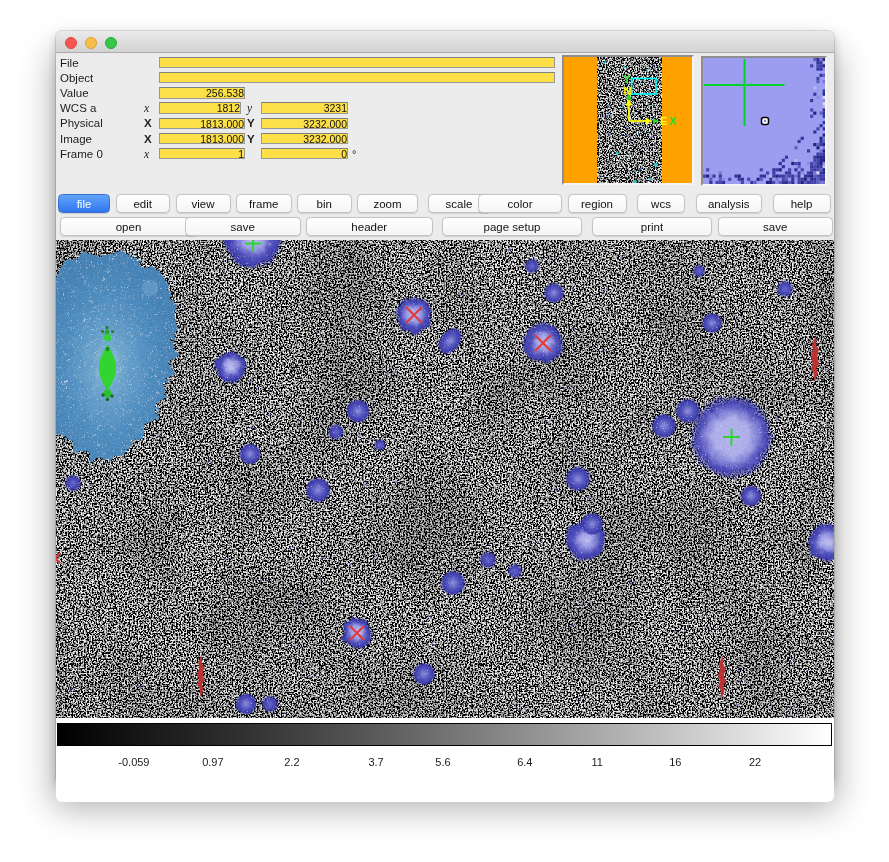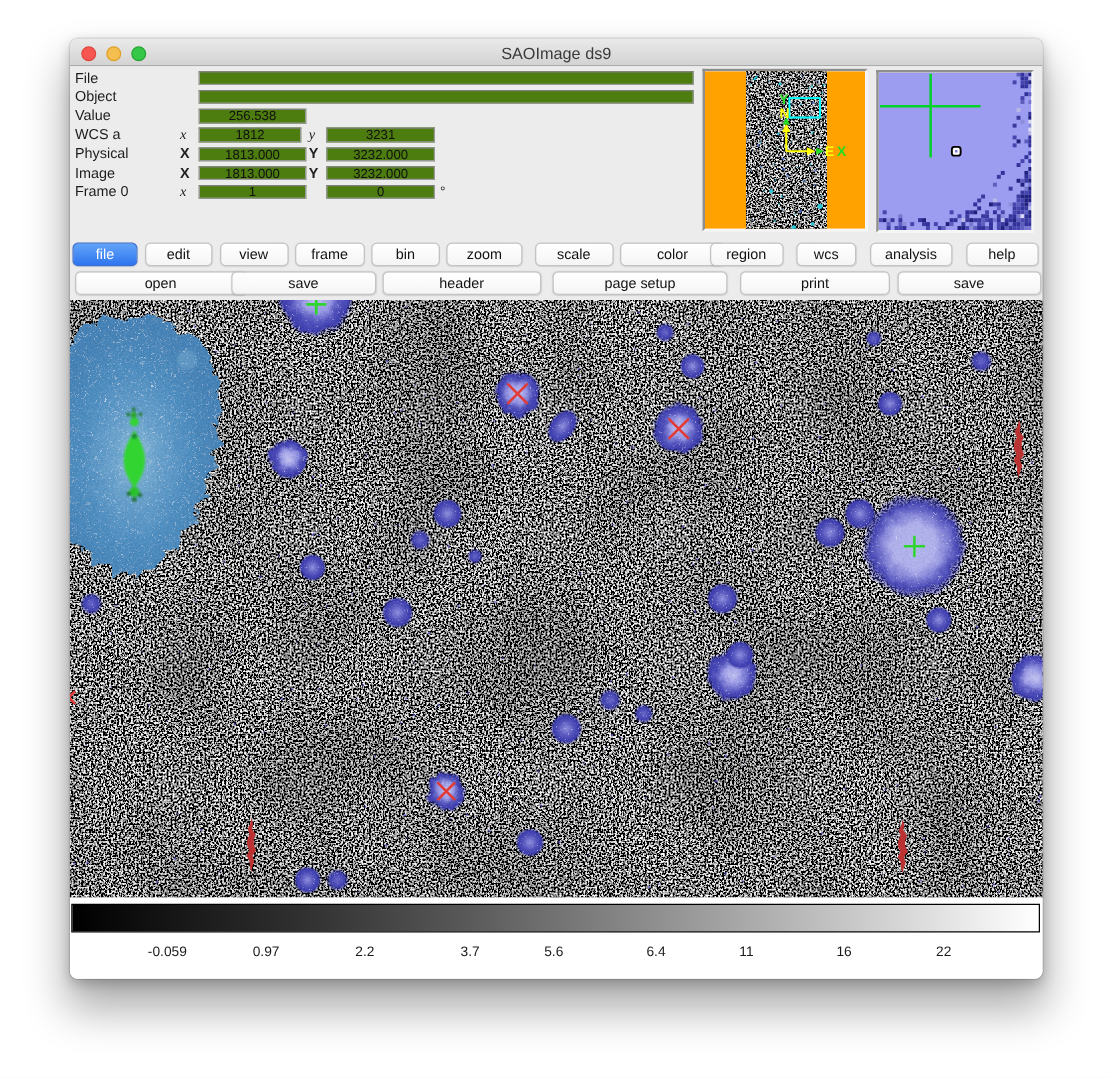--- a/index.html
+++ b/index.html
@@ -6,43 +6,42 @@
 .win { position:absolute; left:56px; top:31px; width:778px; height:752px; background:#ececec;
   border-radius:6px; box-shadow:0 0 0 1px rgba(0,0,0,0.10), 0 22px 34px 3px rgba(0,0,0,0.32), 0 4px 10px rgba(0,0,0,0.22); }
 .tbar { position:absolute; left:0; top:0; width:100%; height:22px; border-radius:6px 6px 0 0;
   background:linear-gradient(#eaeaea,#d3d3d3); border-bottom:1px solid #ababab; }
 .tl { position:absolute; top:5.5px; width:12px; height:12px; border-radius:50%; }
 .title { position:absolute; width:100%; text-align:center; top:4px; font-size:13px; font-weight:400; color:#3a3a3a; }
 .lab { position:absolute; left:4px; font-size:11.5px; font-weight:400; color:#1c1c1c; }
 .xyi { position:absolute; font-size:11.5px; font-style:italic; font-family:"Liberation Serif",serif; color:#222; }
 .xyb { position:absolute; font-size:11.5px; font-weight:700; color:#222; }
 .deg { position:absolute; font-size:11px; color:#222; }
-.ent { position:absolute; height:11.5px; background:#4d7c0f; border:1px solid #999;
-  border-top-color:#7f7f7f; font-size:10.5px; color:#111; text-align:center; line-height:10.5px; }
+.ent { position:absolute; height:11.5px; background:#fde047; border:1px solid #999;
+  border-top-color:#7f7f7f; font-size:10.5px; color:#111; text-align:right; line-height:10.5px; }
 .panbox { position:absolute; left:506px; top:24px; width:132px; height:130px; background:#fff;
   border:2px solid; border-color:#8e8e8e #f5f5f5 #f5f5f5 #8e8e8e; }
 .magbox { position:absolute; left:644.5px; top:25px; width:126px; height:130px; background:#fff;
   border:2px solid; border-color:#8e8e8e #f5f5f5 #f5f5f5 #8e8e8e; }
 .btn { position:absolute; height:19.5px; background:linear-gradient(#ffffff,#f5f5f5); border:1px solid #c3c3c3;
   border-radius:4.5px; font-size:11.5px; font-weight:400; color:#111; text-align:center; line-height:18px;
   box-shadow:0 0.5px 1px rgba(0,0,0,0.12); }
 .btn.sel { background:linear-gradient(#62a4f9,#2f75ef); color:#fff; border-color:#3a6fd0; }
 .imgarea { position:absolute; left:0; top:209px; }
-.cbwrap { position:absolute; left:0; top:687px; width:778px; height:65px; background:#fff; border-radius:0 0 6px 6px; }
+.cbwrap { position:absolute; left:0; top:687px; width:778px; height:84px; background:#fff; border-radius:0 0 6px 6px; }
 .cbar { position:absolute; left:1px; top:4.5px; width:775px; height:23px; border:1.5px solid #000;
   background:linear-gradient(90deg,#000 0%,#111 8%,#333 25%,#575757 40%,#808080 55%,#aaa 70%,#d4d4d4 85%,#fff 100%); }
 .tick { position:absolute; top:38px; font-size:11px; color:#1a1a1a; transform:translateX(-50%); }
 </style></head>
 <body>
 <div class="win">
  <div class="tbar">
   <div class="tl" style="left:8.5px;background:#f6564f;border:0.5px solid #e0443e"></div>
   <div class="tl" style="left:28.5px;background:#f5bf4f;border:0.5px solid #dfa023"></div>
   <div class="tl" style="left:48.5px;background:#34c748;border:0.5px solid #27a533"></div>
-  <div class="title">SAOImage ds9</div>
  </div>
  <div class="lab" style="top:25.5px">File</div>
 <div class="ent" style="left:103px;top:25.75px;width:396px"></div>
 <div class="lab" style="top:40.7px">Object</div>
 <div class="ent" style="left:103px;top:40.95px;width:396px"></div>
 <div class="lab" style="top:55.9px">Value</div>
 <div class="ent" style="left:103px;top:56.15px;width:86px">256.538</div>
 <div class="lab" style="top:71.1px">WCS a</div>
 <div class="xyi" style="left:88px;top:71.1px">x</div>
 <div class="ent" style="left:103px;top:71.35px;width:82px">1812</div>
@@ -372,21 +371,21 @@
 <rect x="58.5" y="59.5" width="7" height="7" rx="2" fill="#ffffff" stroke="#000000" stroke-width="1.5"></rect>
 <rect x="61" y="62" width="2" height="2" fill="#7a7ae0"></rect>
 </svg></div>
  <div class="btn sel" style="left:2px;top:162.5px;width:52px">file</div>
 <div class="btn" style="left:59.5px;top:162.5px;width:54.5px">edit</div>
 <div class="btn" style="left:119.5px;top:162.5px;width:55px">view</div>
 <div class="btn" style="left:180px;top:162.5px;width:55.5px">frame</div>
 <div class="btn" style="left:240.5px;top:162.5px;width:55.5px">bin</div>
 <div class="btn" style="left:301px;top:162.5px;width:61px">zoom</div>
 <div class="btn" style="left:371.5px;top:162.5px;width:63px">scale</div>
-<div class="btn" style="left:440px;top:162.5px;width:84px">color</div>
+<div class="btn" style="left:422px;top:162.5px;width:84px">color</div>
 <div class="btn" style="left:511.5px;top:162.5px;width:59px">region</div>
 <div class="btn" style="left:581px;top:162.5px;width:48px">wcs</div>
 <div class="btn" style="left:639.5px;top:162.5px;width:66.5px">analysis</div>
 <div class="btn" style="left:716.5px;top:162.5px;width:58px">help</div>
 <div class="btn" style="left:3.5px;top:185.5px;width:138px">open</div>
 <div class="btn" style="left:128.5px;top:185.5px;width:116.5px">save</div>
 <div class="btn" style="left:250px;top:185.5px;width:126.5px">header</div>
 <div class="btn" style="left:386px;top:185.5px;width:140px">page setup</div>
 <div class="btn" style="left:536px;top:185.5px;width:120px">print</div>
 <div class="btn" style="left:662px;top:185.5px;width:114.5px">save</div>

